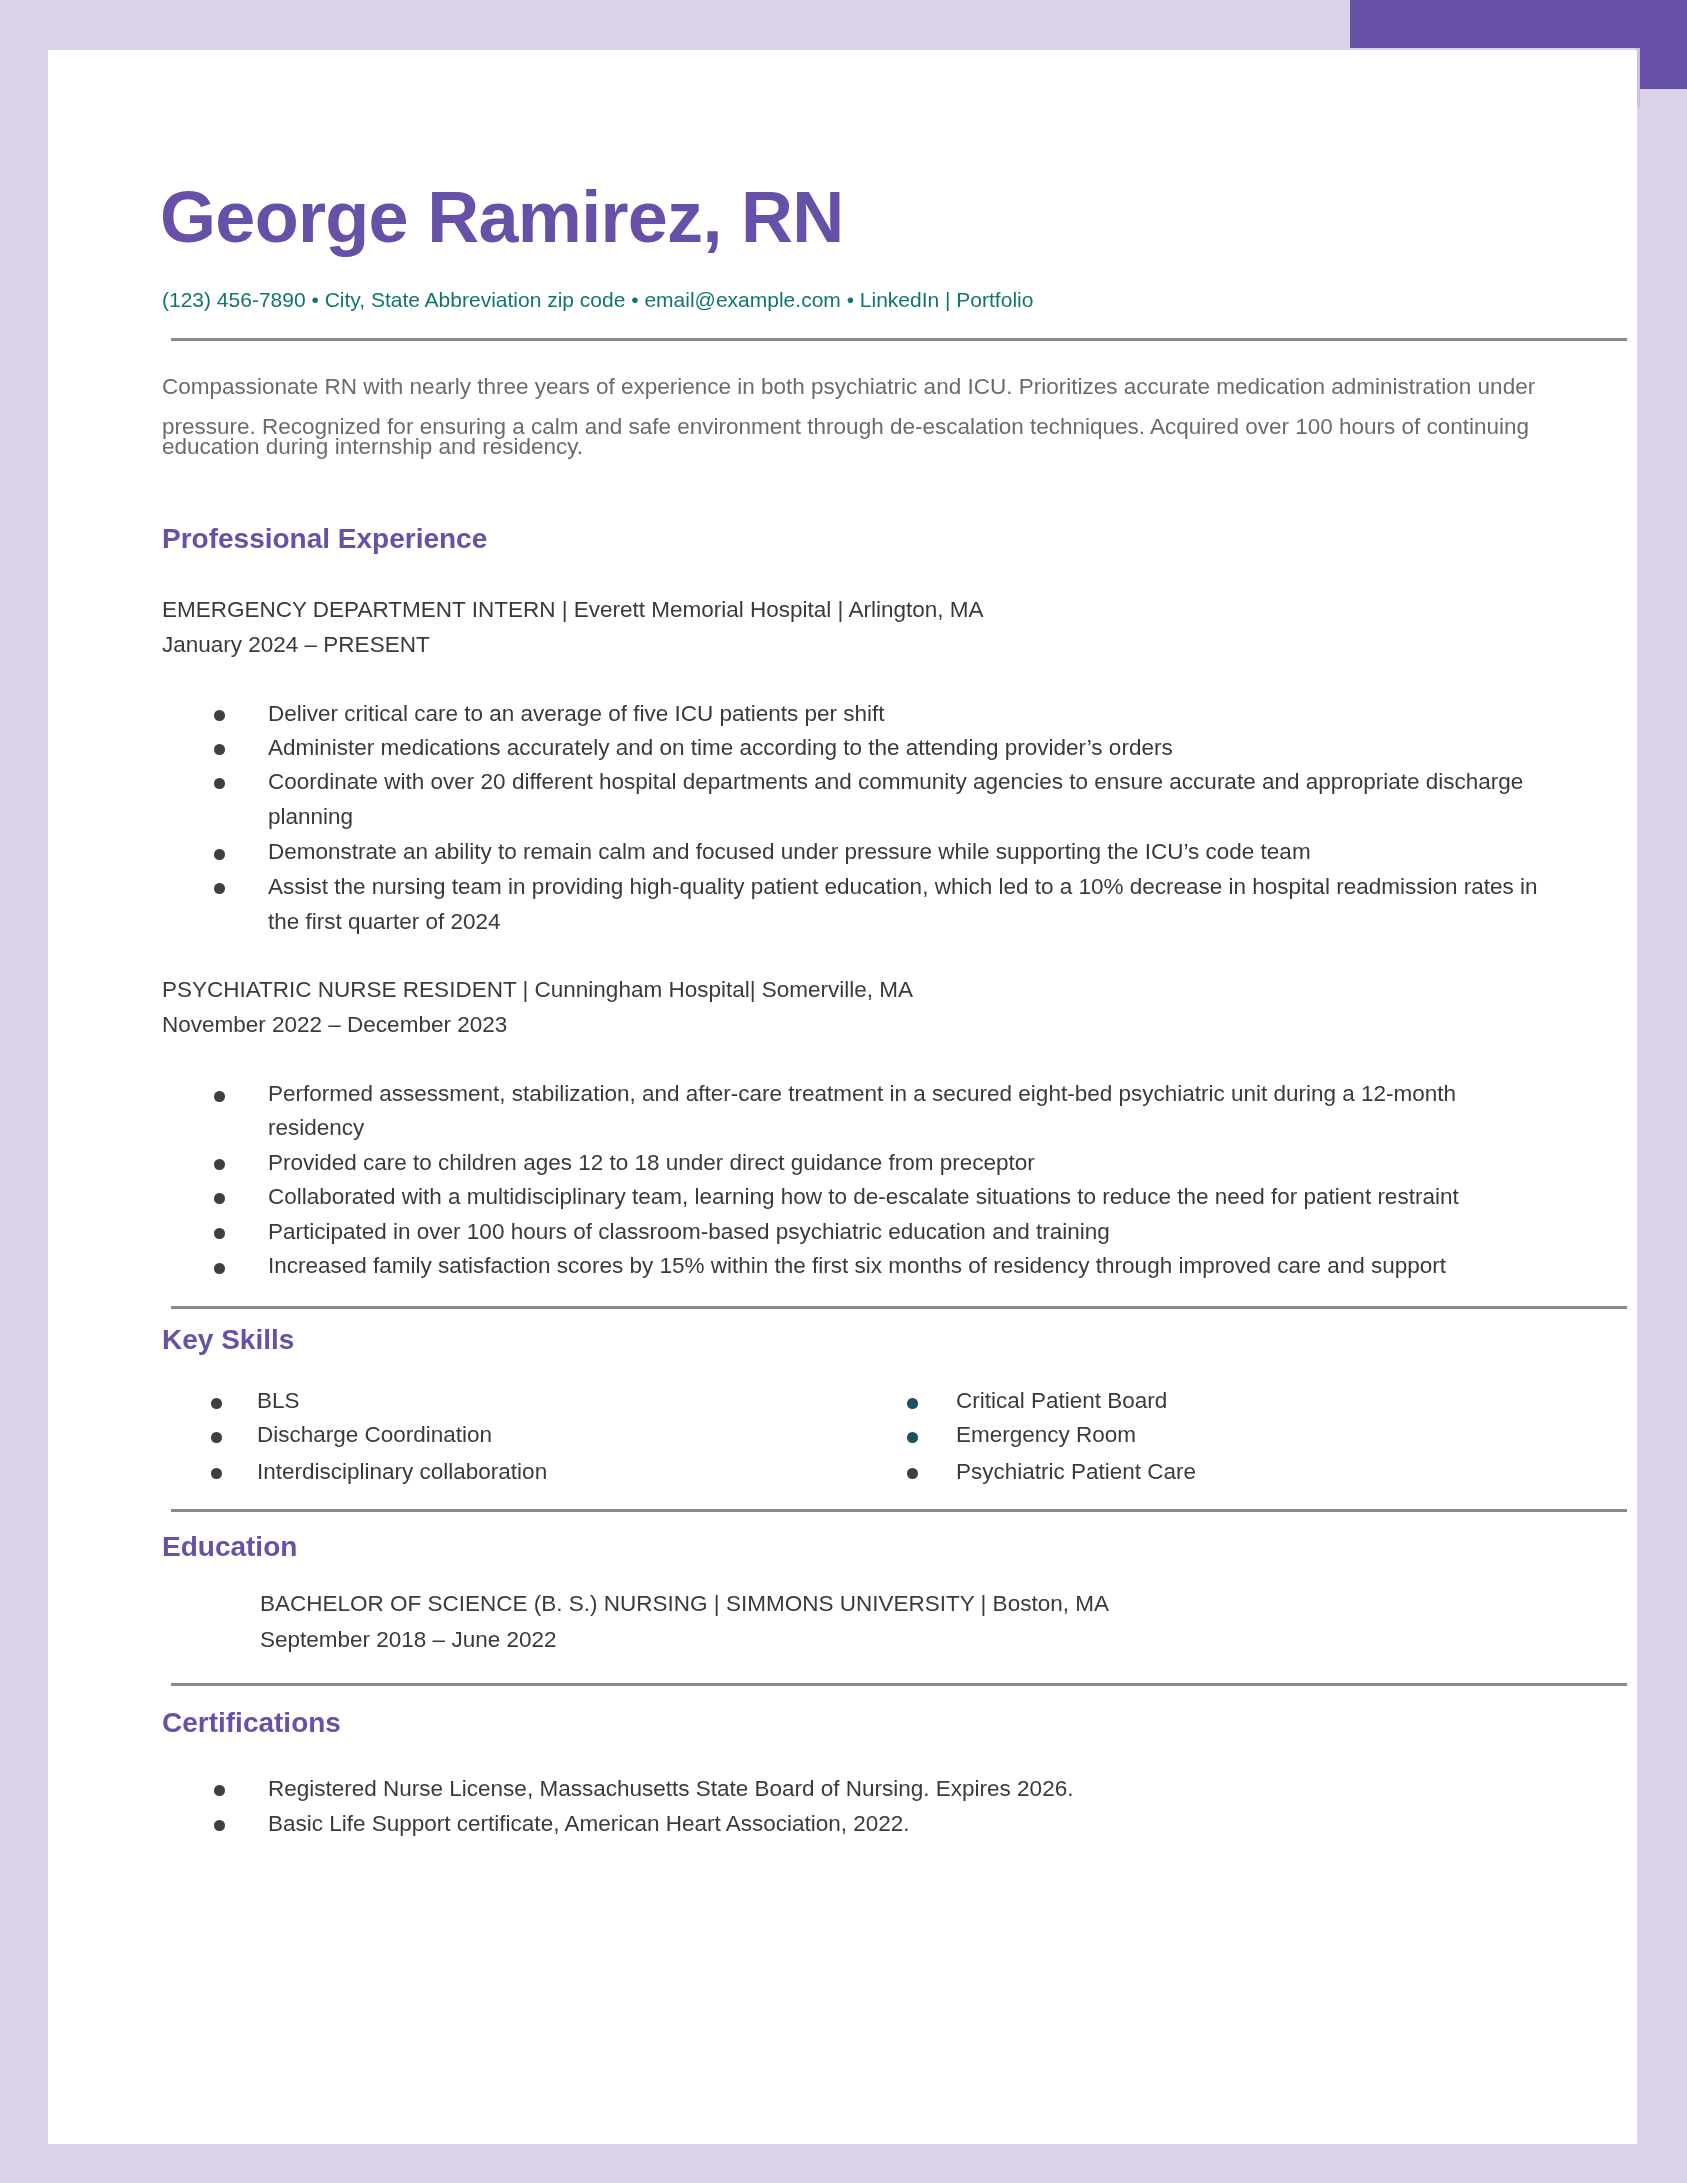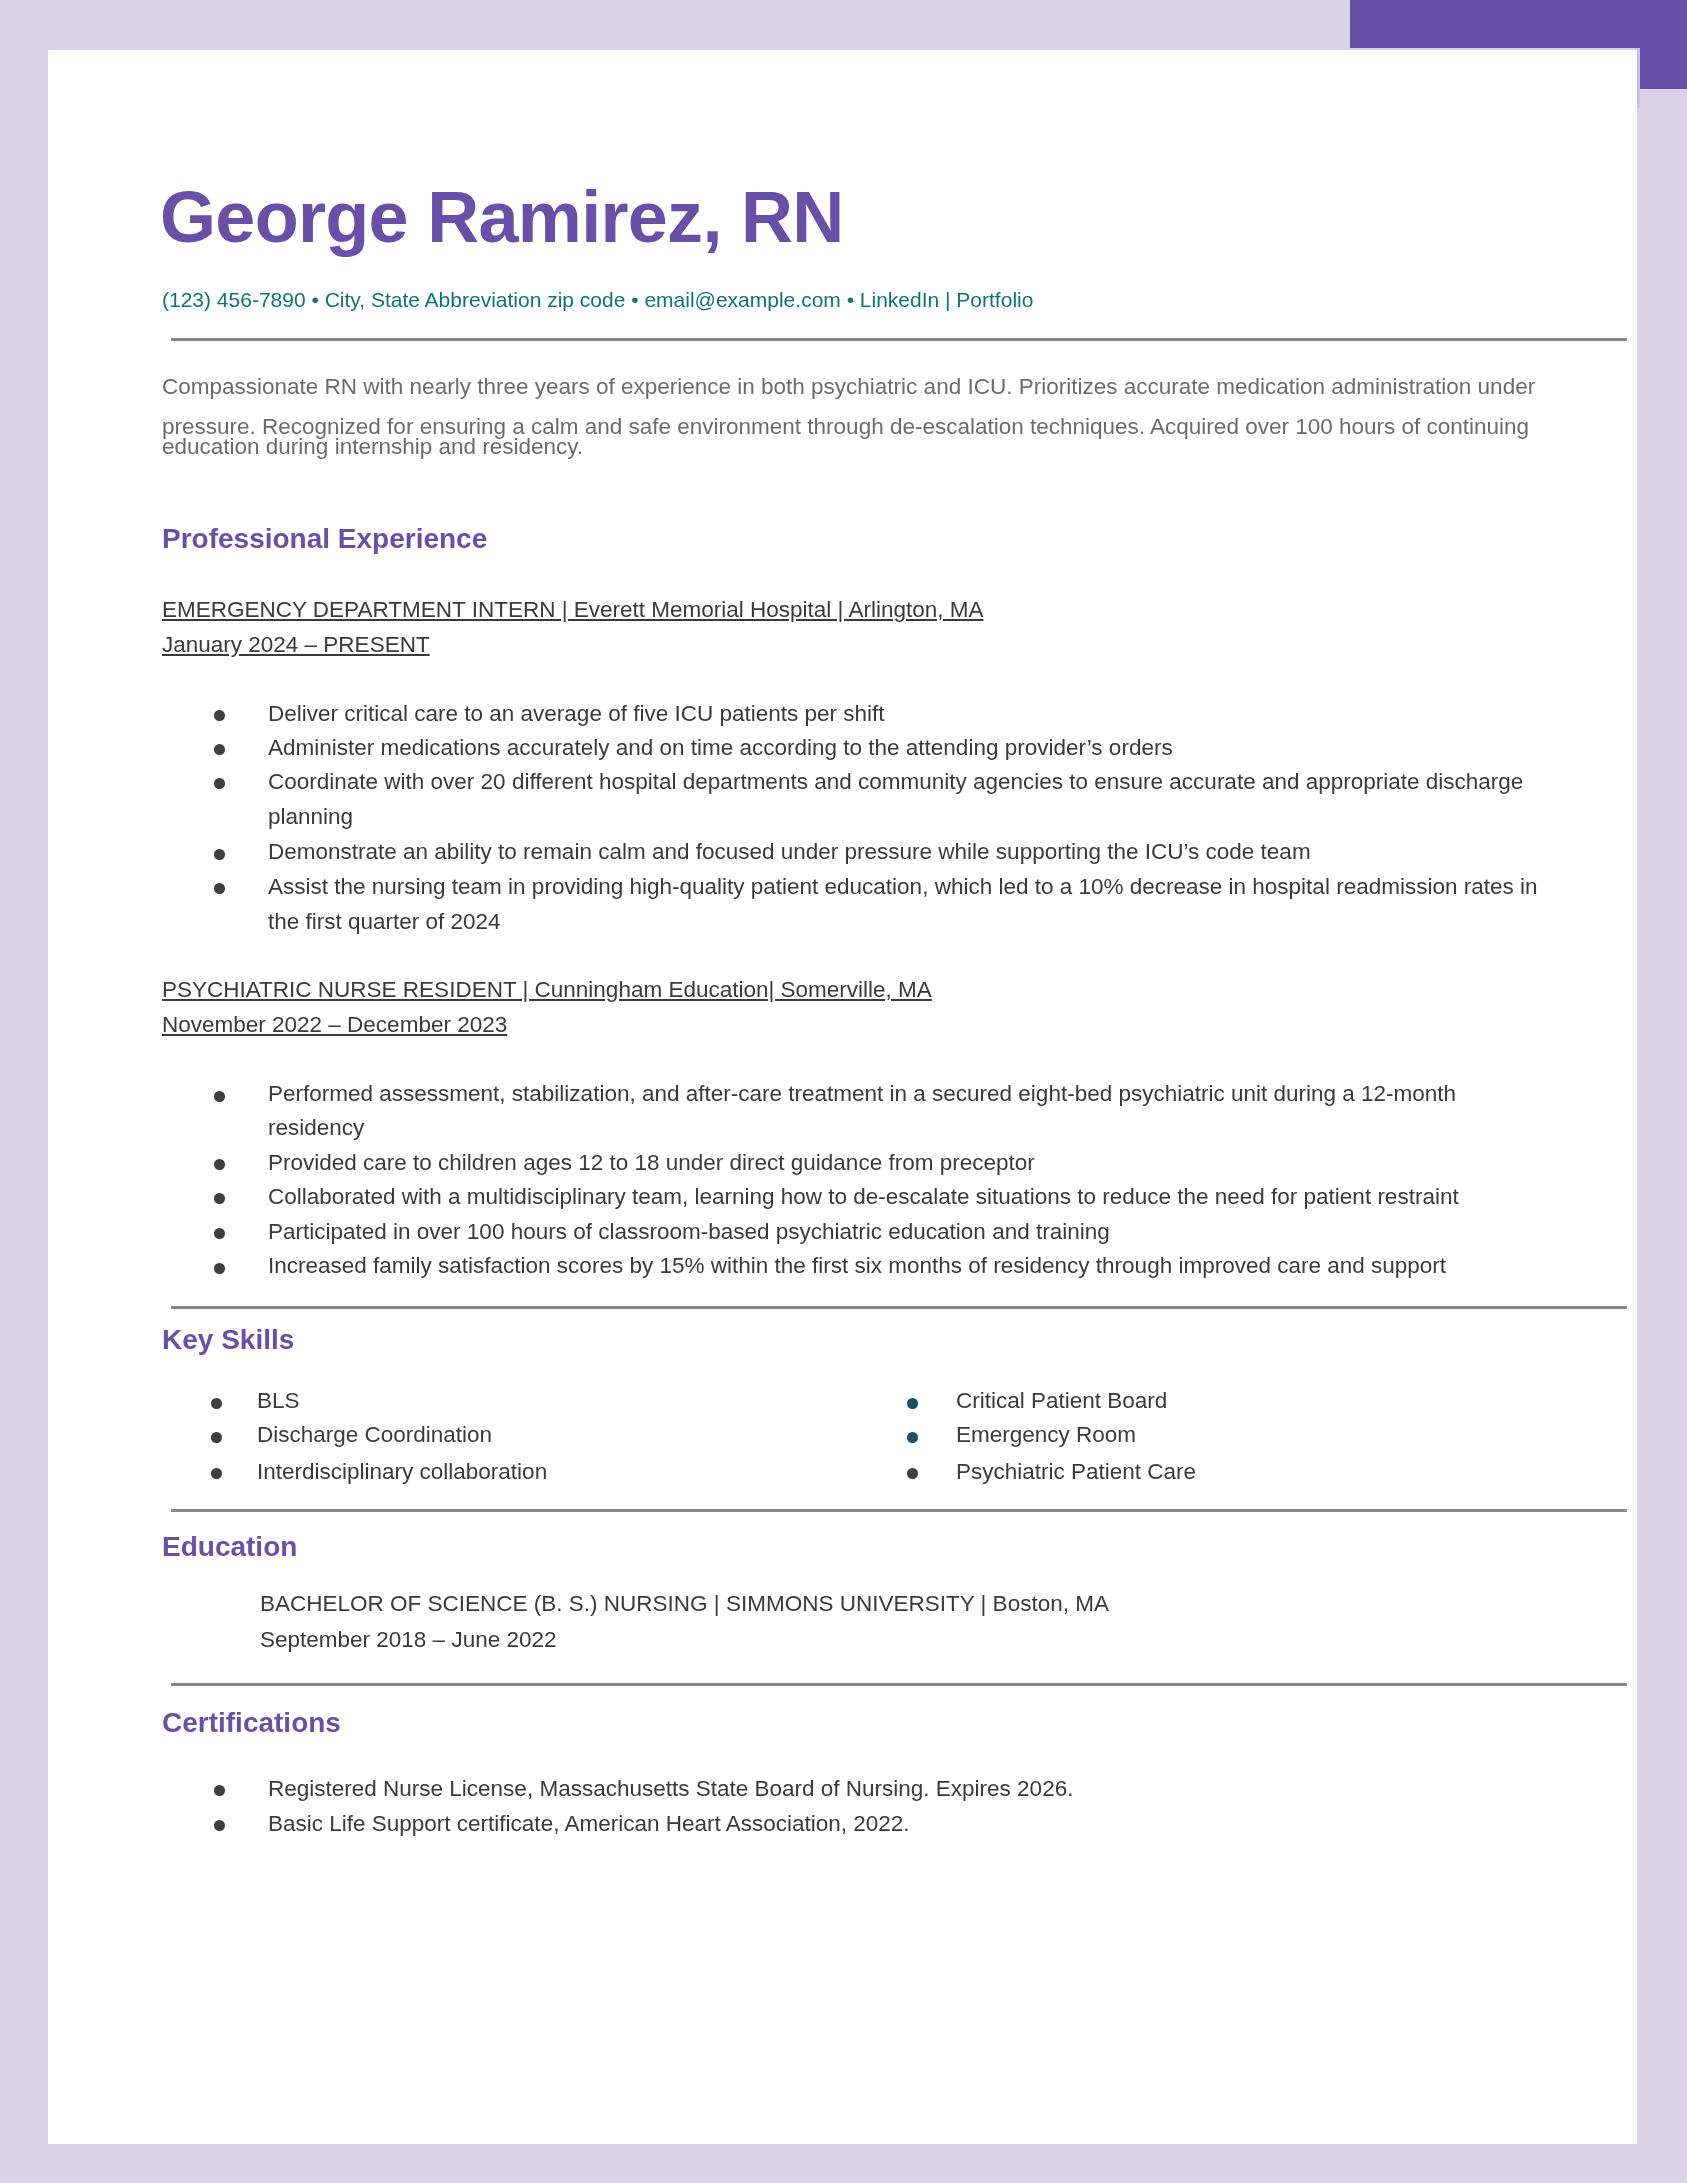--- a/index.html
+++ b/index.html
@@ -19,21 +19,21 @@
   .name {
     left: 112px; top: 114px; height: 106px; line-height: 106px;
     font-size: 72px; font-weight: bold; color: #6750a8; letter-spacing: -0.7px;
   }
   .contact { left: 114px; top: 233px; font-size: 21px; color: #0f766e; height: 33px; line-height: 33px; }
   .rule { position: absolute; left: 123px; width: 1456px; height: 2.6px; background: #8a8a8a; }
   .summary { color: #6b6b6b; left: 114px; }
   .heading {
     height: 40px; line-height: 40px; font-size: 28px; font-weight: bold; color: #6750a8; left: 114px;
   }
-  .plain { left: 114px; text-decoration: underline; }
+  .plain { left: 114px; }
   .bullet-text { left: 220px; }
   .dot {
     position: absolute; width: 10.6px; height: 10.6px; border-radius: 50%; background: #3f3f3f;
   }
   .dot.teal { background: #1d5060; }
   .skill-text-l { left: 209px; }
   .skill-text-r { left: 908px; }
   .edu { left: 212px; }
 </style>
 </head>
@@ -70,21 +70,21 @@
     <div class="abs line bullet-text" style="top:750px">planning</div>
 
     <div class="dot" style="left:166px; top:799px"></div>
     <div class="abs line bullet-text" style="top:785px">Demonstrate an ability to remain calm and focused under pressure while supporting the ICU’s code team</div>
 
     <div class="dot" style="left:166px; top:833px"></div>
     <div class="abs line bullet-text" style="top:820px">Assist the nursing team in providing high-quality patient education, which led to a 10% decrease in hospital readmission rates in</div>
     <div class="abs line bullet-text" style="top:855px">the first quarter of 2024</div>
   </div>
 
-  <div class="abs line plain" style="top:923px">PSYCHIATRIC NURSE RESIDENT | Cunningham Education| Somerville, MA</div>
+  <div class="abs line plain" style="top:923px">PSYCHIATRIC NURSE RESIDENT | Cunningham Hospital| Somerville, MA</div>
   <div class="abs line plain" style="top:958px">November 2022 – December 2023</div>
 
   <div>
     <div class="dot" style="left:166px; top:1041px"></div>
     <div class="abs line bullet-text" style="top:1027px">Performed assessment, stabilization, and after-care treatment in a secured eight-bed psychiatric unit during a 12-month</div>
     <div class="abs line bullet-text" style="top:1061px">residency</div>
 
     <div class="dot" style="left:166px; top:1109px"></div>
     <div class="abs line bullet-text" style="top:1096px">Provided care to children ages 12 to 18 under direct guidance from preceptor</div>
 

